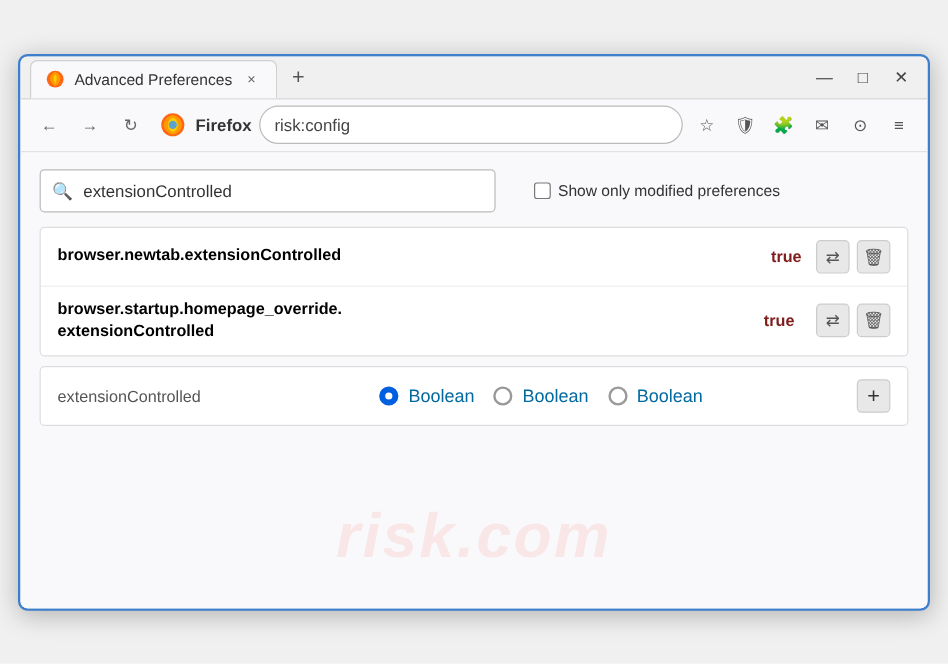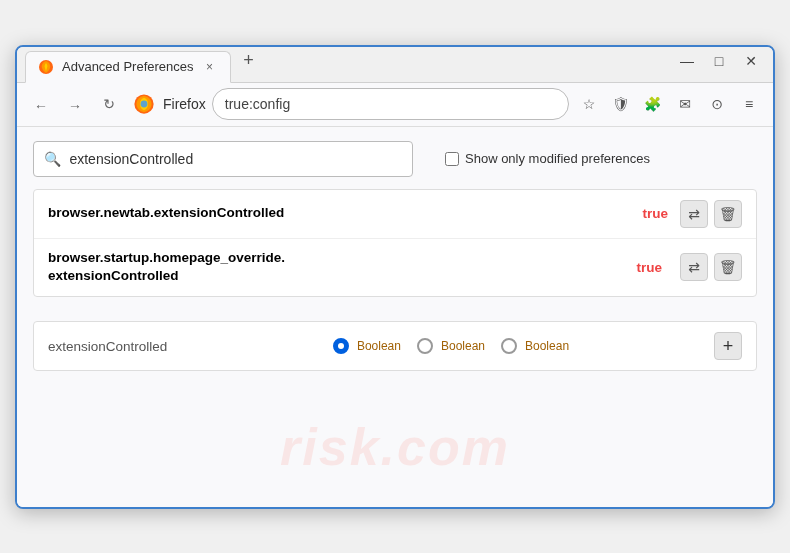--- a/index.html
+++ b/index.html
@@ -20,21 +20,21 @@
       border: 2px solid #3d7fcc;
       border-radius: 8px;
       overflow: hidden;
       box-shadow: 0 4px 20px rgba(0,0,0,0.25);
     }
 
     
     .title-bar {
       background: #f0f0f0;
       display: flex;
-      align-items: flex-start;
+      align-items: center;
       padding: 0 8px;
       height: 36px;
       border-bottom: 1px solid #d0d0d0;
       gap: 4px;
     }
 
     .tab {
       background: #f9f9fb;
       border: 1px solid #d0d0d0;
       border-bottom: 1px solid #f9f9fb;
@@ -134,21 +134,21 @@
     }
 
     .address-text {
       font-size: 14px;
       color: #444;
     }
 
     .firefox-brand {
       font-size: 14px;
       color: #333;
-      font-weight: 400;
+      font-weight: 700;
     }
 
     .nav-icons {
       display: flex;
       gap: 4px;
     }
 
     .nav-icon-btn {
       width: 28px;
       height: 28px;
@@ -216,21 +216,21 @@
     .checkbox-label input[type="checkbox"] {
       width: 14px;
       height: 14px;
     }
 
     
     .results-table {
       border: 1px solid #ddd;
       border-radius: 4px;
       background: white;
-      margin-bottom: 24px;
+      margin-bottom: 8px;
       overflow: hidden;
     }
 
     .result-row {
       display: flex;
       align-items: center;
       padding: 10px 14px;
       border-bottom: 1px solid #eee;
       gap: 12px;
     }
@@ -244,21 +244,21 @@
       font-weight: 700;
       color: #000;
       flex: 1;
       min-width: 0;
       line-height: 1.4;
     }
 
     .pref-value {
       font-size: 13.5px;
       font-weight: 700;
-      color: #ef4444;
+      color: #7f1d1d;
       margin-left: 8px;
     }
 
     .row-actions {
       display: flex;
       gap: 6px;
       margin-left: auto;
       align-items: center;
     }
 
@@ -298,22 +298,22 @@
       align-items: center;
       gap: 16px;
       flex: 1;
       justify-content: center;
     }
 
     .radio-option {
       display: flex;
       align-items: center;
       gap: 8px;
-      font-size: 12px;
-      color: #a16207;
+      font-size: 15px;
+      color: #0369a1;
     }
 
     .radio-circle {
       width: 16px;
       height: 16px;
       border-radius: 50%;
       border: 2px solid #999;
       display: flex;
       align-items: center;
       justify-content: center;
@@ -395,21 +395,21 @@
     <svg class="firefox-logo" viewBox="0 0 32 32">
       <circle cx="16" cy="16" r="14" fill="#ff6611"></circle>
       <path d="M16 4 C10 5 5 10 5 16 C5 22 10 27 16 28 C22 27 27 22 27 16 C27 10 22 5 16 4Z" fill="#ff9900"></path>
       <path d="M16 7 C13 8 10 11 10 16 C10 21 13 24 16 25 C19 24 22 21 22 16 C22 11 19 8 16 7Z" fill="#ffcc00"></path>
       <circle cx="16" cy="16" r="5" fill="#3399ff" opacity="0.8"></circle>
     </svg>
 
     <span class="firefox-brand">Firefox</span>
 
     <div class="address-bar">
-      <span class="address-text">true:config</span>
+      <span class="address-text">risk:config</span>
     </div>
 
     <div class="nav-icons">
       <span class="nav-icon-btn">☆</span>
       <span class="nav-icon-btn">🛡</span>
       <span class="nav-icon-btn">🧩</span>
       <span class="nav-icon-btn">✉</span>
       <span class="nav-icon-btn">⊙</span>
       <span class="nav-icon-btn">≡</span>
     </div>

